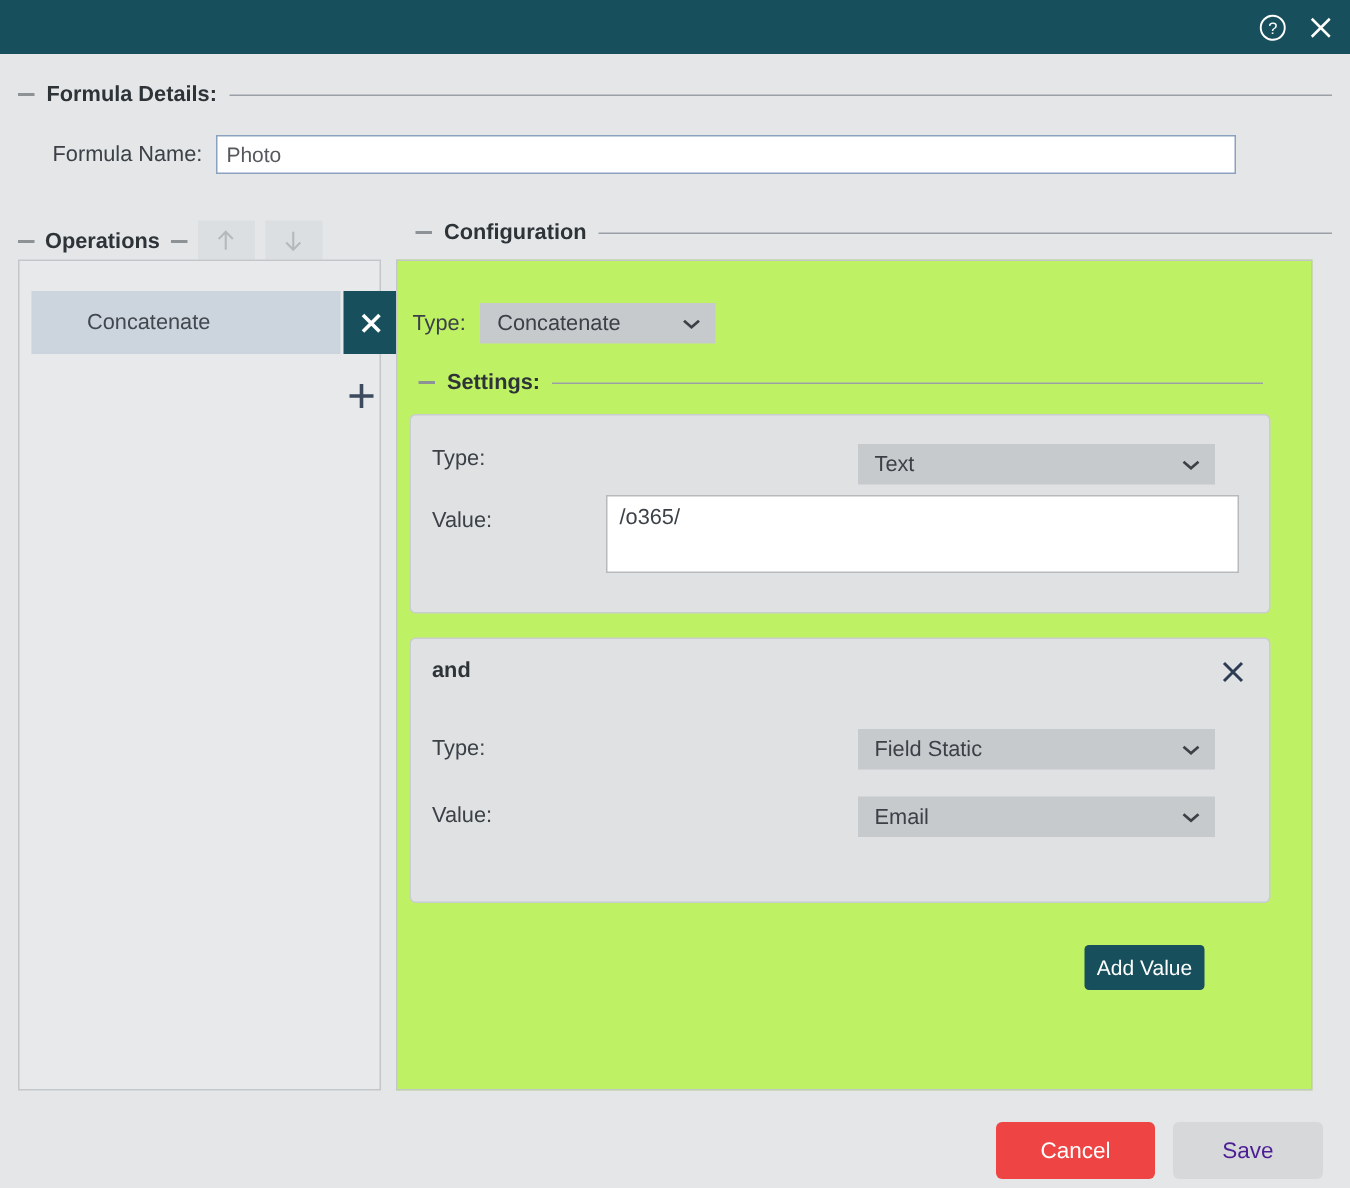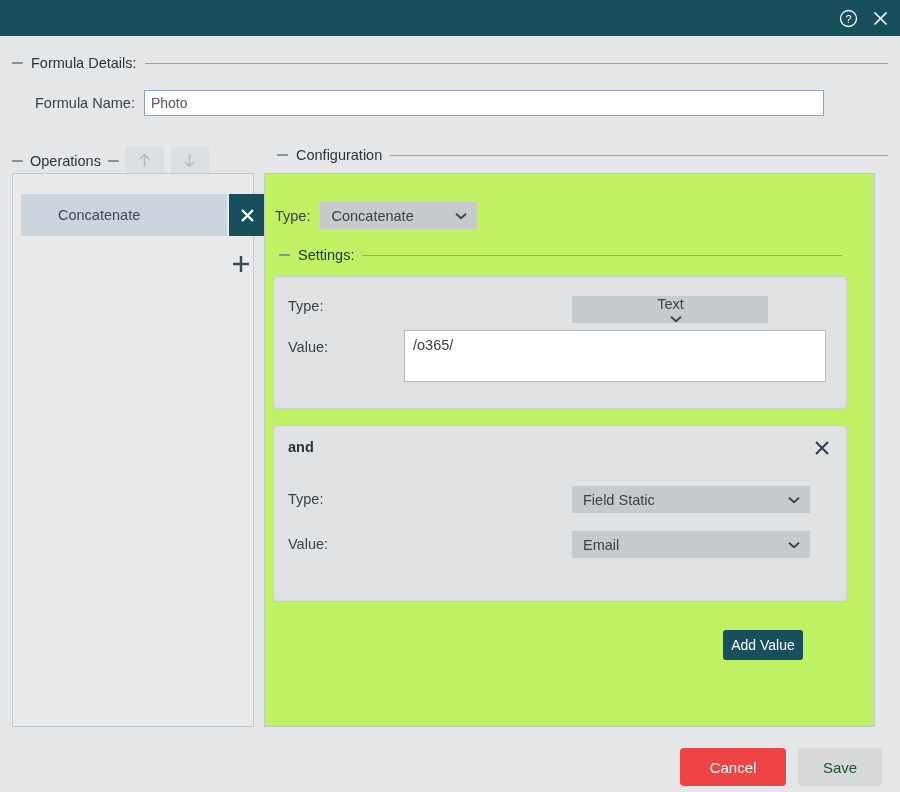--- a/index.html
+++ b/index.html
@@ -58,21 +58,21 @@
     gap: 8px;
   }
   .legend-dash {
     display: inline-block;
     width: 11px;
     height: 2px;
     background: #8d9296;
   }
   .legend-text {
     font-size: 14.5px;
-    font-weight: normal;
+    font-weight: bold;
     color: #2e3338;
     white-space: nowrap;
   }
   .legend-line {
     flex: 1;
     height: 1px;
     background: #9aa0a5;
   }
 
   
@@ -328,22 +328,22 @@
     height: 38px;
     cursor: pointer;
   }
   .btn-cancel {
     background: #ef4444;
     color: #ffffff;
     width: 106px;
   }
   .btn-save {
     background: #d6d8da;
-    color: #14532d;
-    width: 84px;
+    color: #4c1d95;
+    width: 100px;
     cursor: default;
   }
 </style>
 </head>
 <body>
 
 <div class="titlebar">
   <div class="titlebar-actions">
     <span class="tb-icon">
       <svg width="19" height="19" viewBox="0 0 19 19">
@@ -430,21 +430,21 @@
       <span class="legend-dash"></span>
       <span class="legend-text">Settings:</span>
       <span class="legend-line"></span>
     </div>
   </div>
 
   <div class="card card-1">
     <div class="card-row" style="left:14px; top:21px; align-items:center;">
       <span class="card-label">Type:</span>
     </div>
-    <div class="select-box" style="position:absolute; left:298px; top:19px; width:196px;flex-direction:column;">
+    <div class="select-box" style="position:absolute; left:298px; top:19px; width:238px;">
       <span>Text</span>
       <span class="caret">
         <svg width="12" height="8" viewBox="0 0 12 8">
           <path d="M1 1.8 L6 6.2 L11 1.8" stroke="#3b4147" stroke-width="1.8" fill="none"></path>
         </svg>
       </span>
     </div>
     <div class="card-row" style="left:14px; top:62px;">
       <span class="card-label">Value:</span>
     </div>

